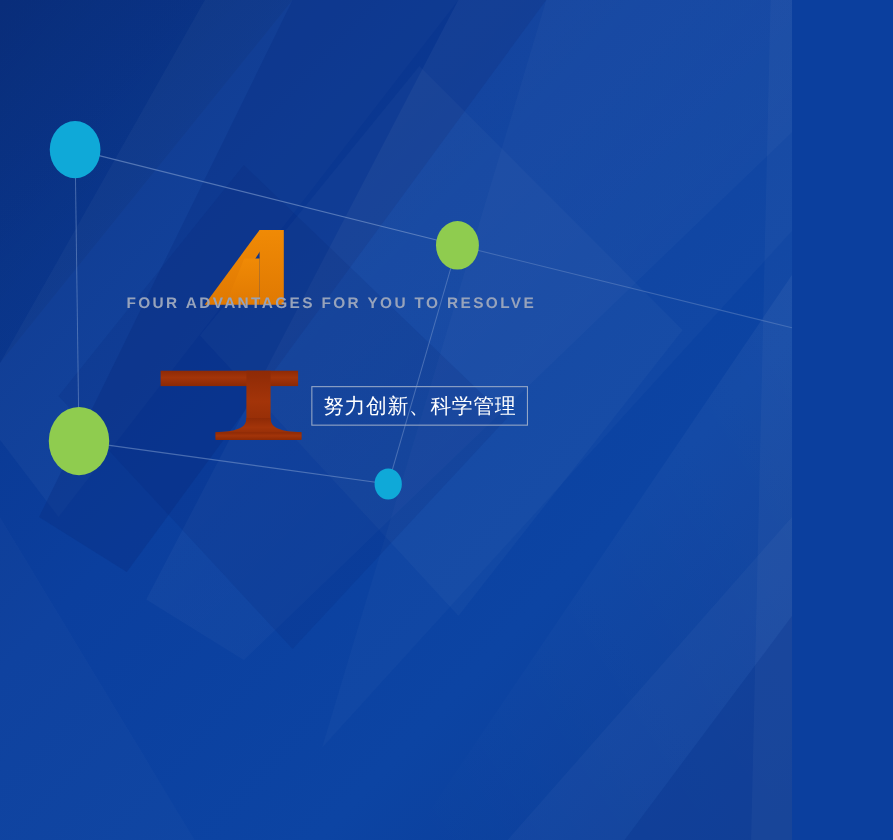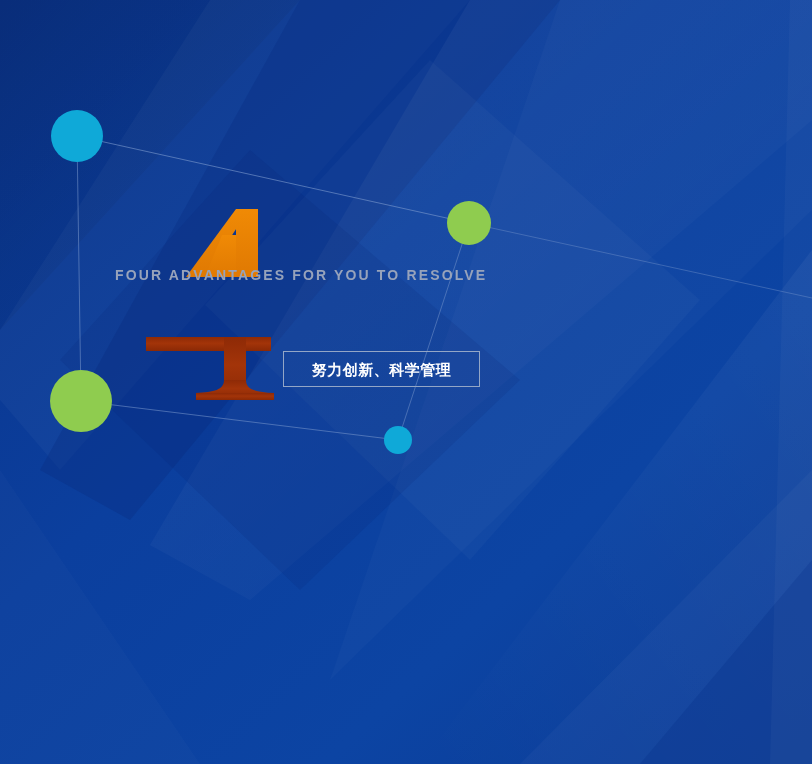--- a/index.html
+++ b/index.html
@@ -6,21 +6,21 @@
     margin: 0;
     padding: 0;
     background: #0b3f9e;
   }
   body {
     font-family: "Liberation Sans", sans-serif;
   }
 
   #banner {
     position: relative;
-    width: 812px;
+    width: 720px;
     height: 764px;
     overflow: hidden;
     background: linear-gradient(135deg, #0a3388 0%, #0b3f9e 38%, #0c439f 62%, #0a3c97 100%);
   }
 
   
   .bg-layer {
     position: absolute;
     inset: 0;
     width: 100%;
@@ -84,22 +84,22 @@
     height: 36px;
     box-sizing: border-box;
     border: 1px solid #93a6c6;
     display: flex;
     align-items: center;
     justify-content: center;
   }
 
   .tagline-text {
     color: #ffffff;
-    font-size: 15px;
-    font-weight: 700;
+    font-size: 19px;
+    font-weight: 400;
     letter-spacing: 0.5px;
     line-height: 1;
     white-space: nowrap;
   }
 </style>
 </head>
 <body>
 
 <div id="banner">
 

